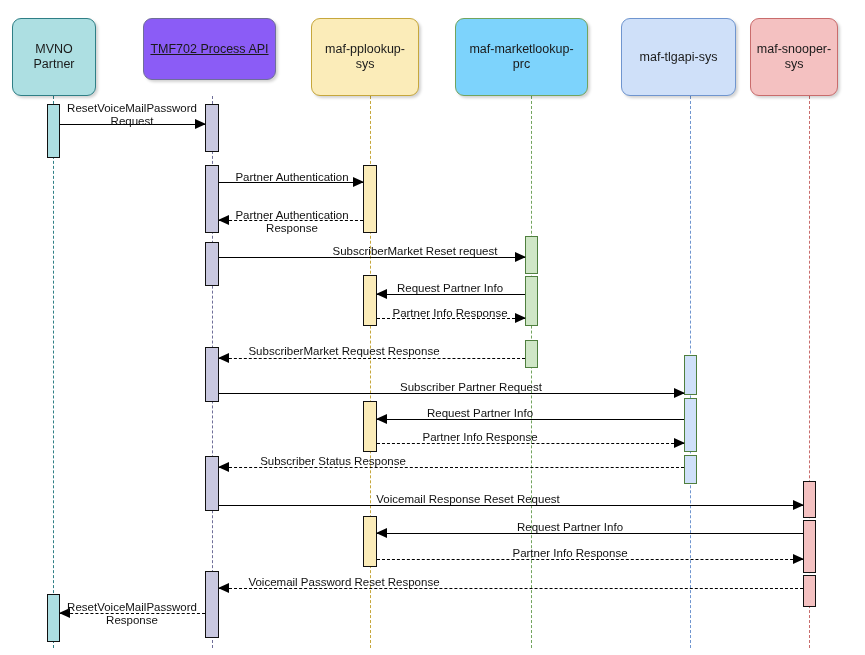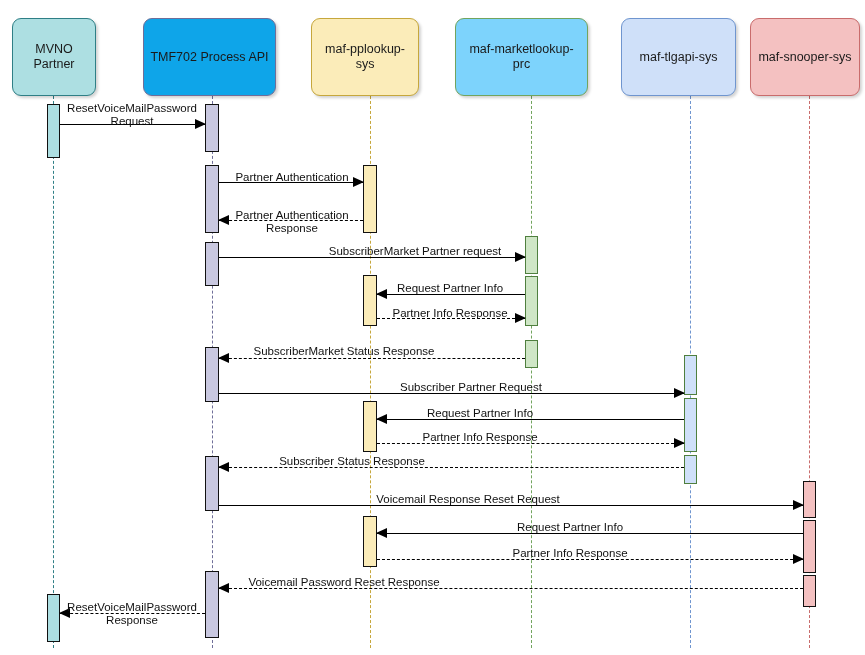--- a/index.html
+++ b/index.html
@@ -94,56 +94,56 @@
       <div class="msg dashed left" style="left: 219px; top: 220px; width: 144px;">
         <div class="line"></div>
         <div class="head"></div>
       </div>
       <div class="msglabel" style="left: 292px; top: 209px;">Partner Authentication
 Response</div>
       <div class="msg right" style="left: 219px; top: 257px; width: 306px;">
         <div class="line"></div>
         <div class="head"></div>
       </div>
-      <div class="msglabel" style="left: 415px; top: 245px;">SubscriberMarket Partner request</div>
+      <div class="msglabel" style="left: 415px; top: 245px;">SubscriberMarket Reset request</div>
       <div class="msg left" style="left: 377px; top: 294px; width: 148px;">
         <div class="line"></div>
         <div class="head"></div>
       </div>
       <div class="msglabel" style="left: 450px; top: 282px;">Request Partner Info</div>
       <div class="msg dashed right" style="left: 377px; top: 318px; width: 148px;">
         <div class="line"></div>
         <div class="head"></div>
       </div>
       <div class="msglabel" style="left: 450px; top: 307px;">Partner Info Response</div>
       <div class="msg dashed left" style="left: 219px; top: 358px; width: 306px;">
         <div class="line"></div>
         <div class="head"></div>
       </div>
-      <div class="msglabel" style="left: 344px; top: 345px;">SubscriberMarket Status Response</div>
+      <div class="msglabel" style="left: 344px; top: 345px;">SubscriberMarket Request Response</div>
       <div class="msg right" style="left: 219px; top: 393px; width: 465px;">
         <div class="line"></div>
         <div class="head"></div>
       </div>
       <div class="msglabel" style="left: 471px; top: 381px;">Subscriber Partner Request</div>
       <div class="msg left" style="left: 377px; top: 419px; width: 307px;">
         <div class="line"></div>
         <div class="head"></div>
       </div>
       <div class="msglabel" style="left: 480px; top: 407px;">Request Partner Info</div>
       <div class="msg dashed right" style="left: 377px; top: 443px; width: 307px;">
         <div class="line"></div>
         <div class="head"></div>
       </div>
       <div class="msglabel" style="left: 480px; top: 431px;">Partner Info Response</div>
       <div class="msg dashed left" style="left: 219px; top: 467px; width: 465px;">
         <div class="line"></div>
         <div class="head"></div>
       </div>
-      <div class="msglabel" style="left: 333px; top: 455px; margin-left: 19px;">Subscriber Status Response</div>
+      <div class="msglabel" style="left: 333px; top: 455px;">Subscriber Status Response</div>
       <div class="msg right" style="left: 219px; top: 505px; width: 584px;">
         <div class="line"></div>
         <div class="head"></div>
       </div>
       <div class="msglabel" style="left: 468px; top: 493px;">Voicemail Response Reset Request</div>
       <div class="msg left" style="left: 377px; top: 533px; width: 426px;">
         <div class="line"></div>
         <div class="head"></div>
       </div>
       <div class="msglabel" style="left: 570px; top: 521px;">Request Partner Info</div>
@@ -161,29 +161,29 @@
         <div class="line"></div>
         <div class="head"></div>
       </div>
       <div class="msglabel" style="left: 132px; top: 601px;">ResetVoiceMailPassword
 Response</div>
     </div>
   <div id="participants-layer">
       <div class="participant" style="left: 12px; top: 18px; width: 84px; height: 78px; background: rgb(173, 223, 226); border: 1px solid rgb(47, 127, 134);">
         <span>MVNO Partner</span>
       </div>
-      <div class="participant" style="left: 143px; top: 18px; width: 133px; height: 78px; background: #0ea5e9; border: 1px solid rgb(111, 110, 153);">
+      <div class="participant" style="left: 143px; top: 18px; width: 133px; height: 62px; background: #8b5cf6; border: 1px solid rgb(111, 110, 153); text-decoration: underline;">
         <span>TMF702 Process API</span>
       </div>
       <div class="participant" style="left: 311px; top: 18px; width: 108px; height: 78px; background: rgb(251, 236, 185); border: 1px solid rgb(198, 167, 60);">
         <span>maf-pplookup-sys</span>
       </div>
       <div class="participant" style="left: 455px; top: 18px; width: 133px; height: 78px; background: #7dd3fc; border: 1px solid rgb(114, 164, 94);">
         <span>maf-marketlookup-prc</span>
       </div>
       <div class="participant" style="left: 621px; top: 18px; width: 115px; height: 78px; background: rgb(207, 224, 249); border: 1px solid rgb(111, 149, 207);">
         <span>maf-tlgapi-sys</span>
       </div>
-      <div class="participant" style="left: 750px; top: 18px; width: 110px; height: 78px; background: rgb(244, 193, 193); border: 1px solid rgb(201, 108, 108);">
+      <div class="participant" style="left: 750px; top: 18px; width: 88px; height: 78px; background: rgb(244, 193, 193); border: 1px solid rgb(201, 108, 108);">
         <span>maf-snooper-sys</span>
       </div>
     </div>
 </div>
 
 </body></html>

